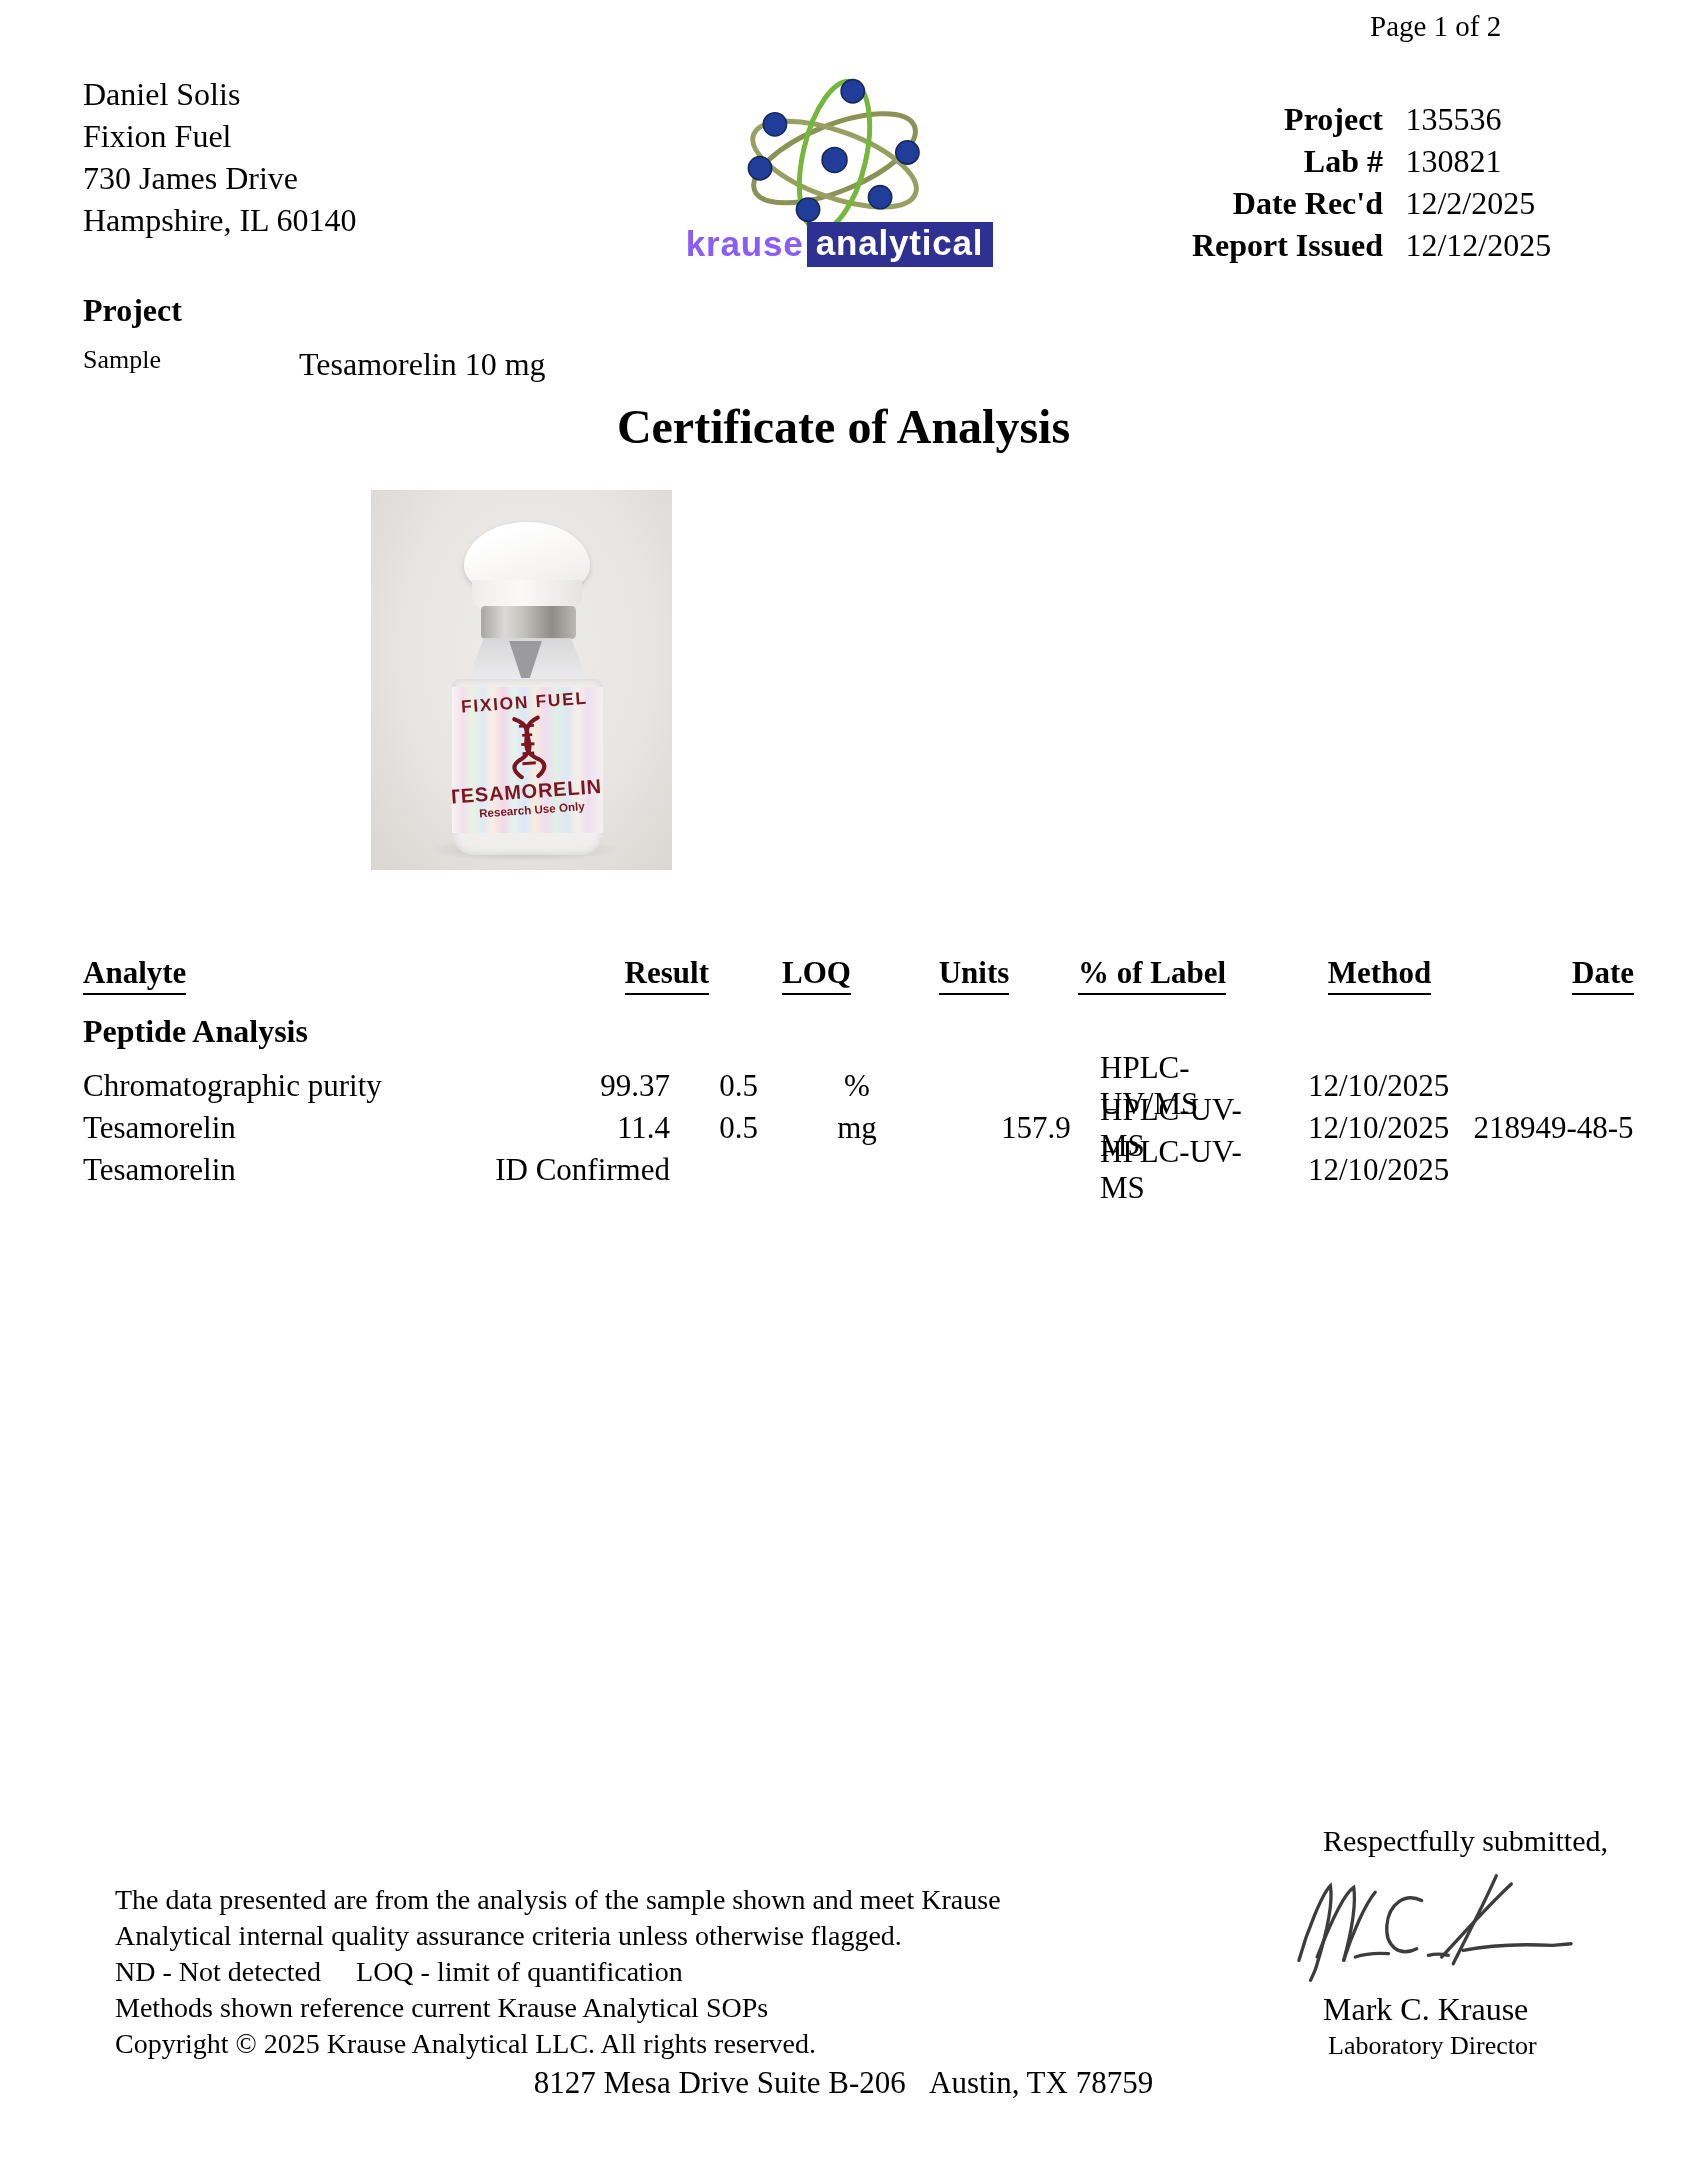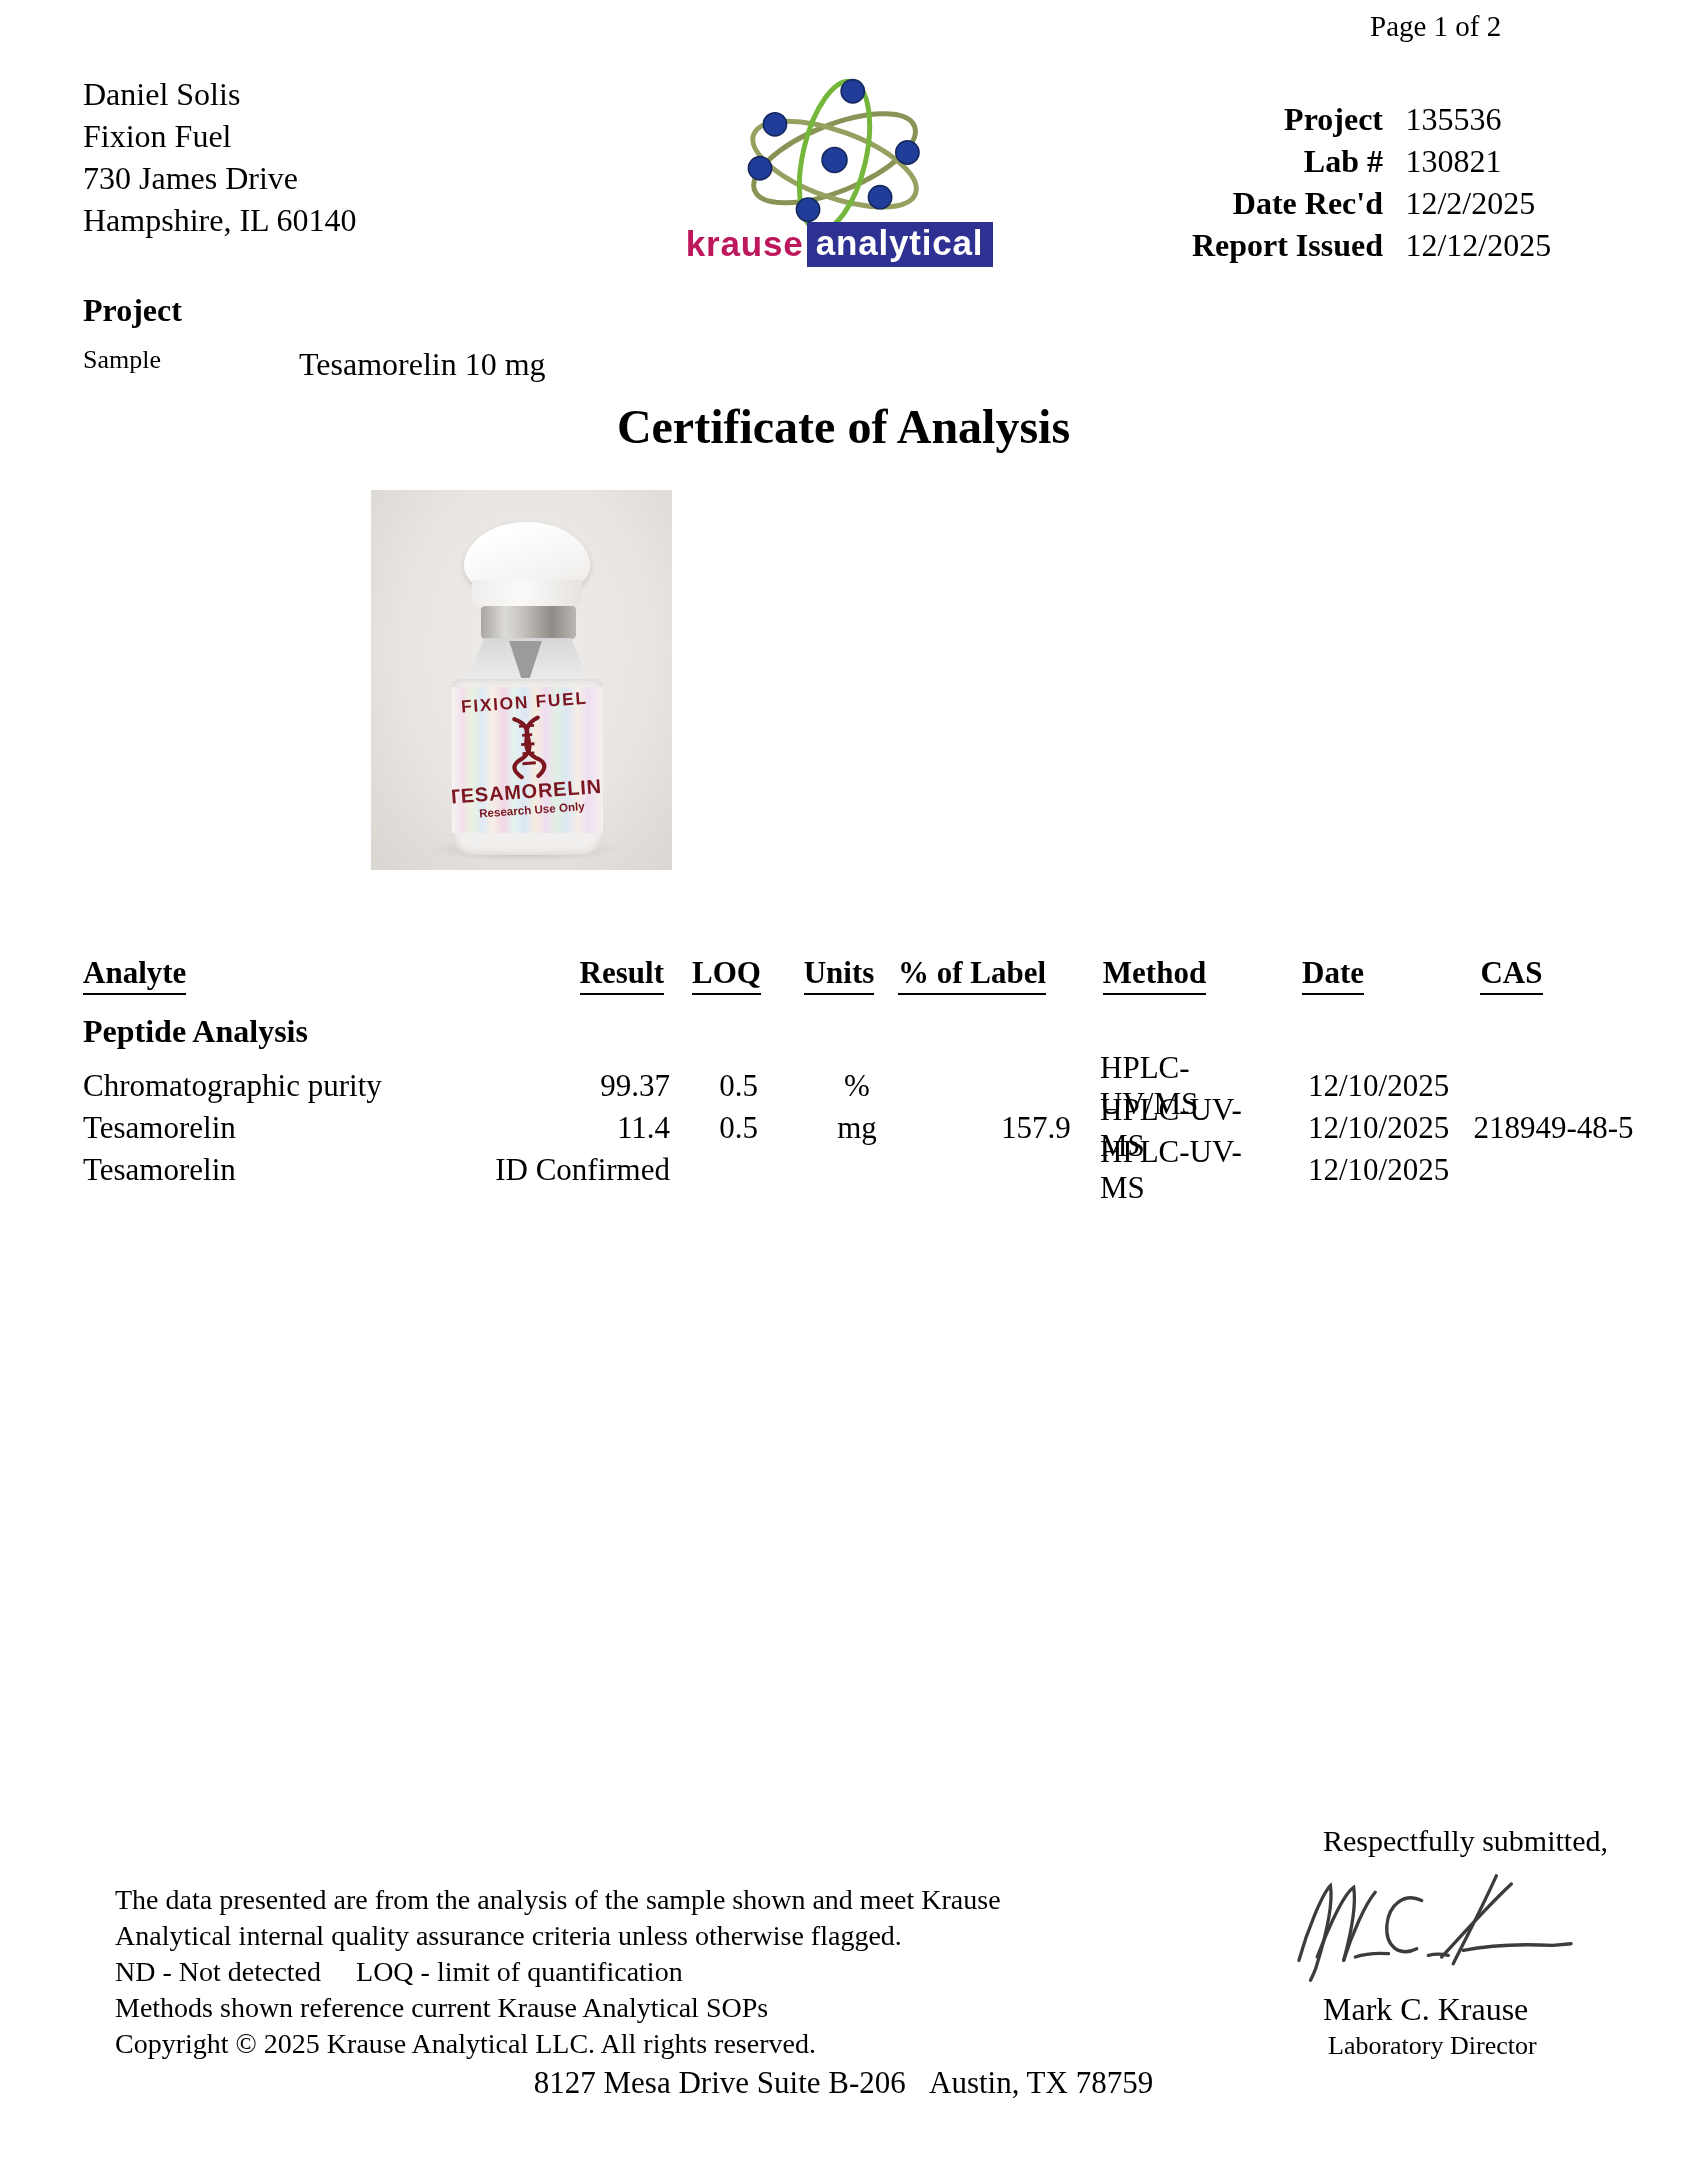--- a/index.html
+++ b/index.html
@@ -21,21 +21,21 @@
   .sample-label{left:83px;top:345px;font-size:26px;font-weight:normal;}
   .sample-value{left:299px;top:346px;font-size:32px;}
 
   .doc-title{left:0;top:399px;width:1687px;text-align:center;font-size:48px;font-weight:bold;}
 
   
   .logo{left:710px;top:73px;width:259px;}
   .logo svg{display:block;margin:0 auto;}
   .wordmark{display:flex;justify-content:center;align-items:center;margin-top:-5px;
     font-family:"Liberation Sans", sans-serif;font-weight:bold;font-size:35px;}
-  .wm1{color:#be185d;margin-right:4px;letter-spacing:0.8px;}
+  .wm1{color:#8b5cf6;margin-right:4px;letter-spacing:0.8px;}
   .wm2{background:#2f3192;color:#fff;padding:0.8px 10px 4.2px 8.3px;letter-spacing:0.8px;}
 
   
   .photo{left:371px;top:490px;width:301px;height:380px;
     background:radial-gradient(ellipse at 52% 42%, #eeecea 0%, #e8e5e2 55%, #d9d5d1 100%);}
   .vial-shadow{position:absolute;left:58px;top:347px;width:191px;height:25px;border-radius:50%;
     background:radial-gradient(ellipse, rgba(120,115,110,.35), rgba(120,115,110,0) 70%);}
   .cap{position:absolute;left:93px;top:32px;width:126px;height:76px;
     border-radius:50% 50% 46% 46% / 58% 58% 42% 42%;
     background:linear-gradient(160deg,#ffffff 20%,#f4f2f0 70%,#e9e6e3 100%);
@@ -59,21 +59,21 @@
   .label-inner{position:absolute;left:-6.6px;top:5px;width:166px;transform:rotate(-4deg);
     font-family:"Liberation Sans", sans-serif;color:#7b1620;text-align:center;}
   .brand{font-size:17.4px;font-weight:bold;letter-spacing:1.7px;white-space:nowrap;}
   .dna{margin:1.7px auto 0;display:block;}
   .product{font-size:20px;font-weight:bold;letter-spacing:0.8px;white-space:nowrap;margin-top:0px;}
   .note{font-size:11.6px;font-weight:bold;white-space:nowrap;margin-top:0.8px;}
 
   
   .coa-table{left:83px;top:948px;width:1528px;font-size:31px;}
   .grid{display:grid;grid-template-columns:382px 199px 125px 100px 166px 199px 158px 199px;}
-  .head{align-items:end;height:47px;}
+  .head{align-items:end;height:47px;gap:45px;}
   .hu{font-weight:bold;border-bottom:2.5px solid #000;padding-bottom:2.5px;display:inline-block;}
   .a-left{text-align:left;}
   .a-right{text-align:right;}
   .a-center{text-align:center;}
   .section-row{margin-top:18px;height:37px;font-weight:bold;font-size:32px;}
   .data-row{height:42px;align-items:center;gap:6px;}
   .c-method{text-align:left;padding-left:15px;}
   .c-date{text-align:left;padding-left:18px;}
   .c-pct{text-align:right;padding-right:8.3px;}
 

